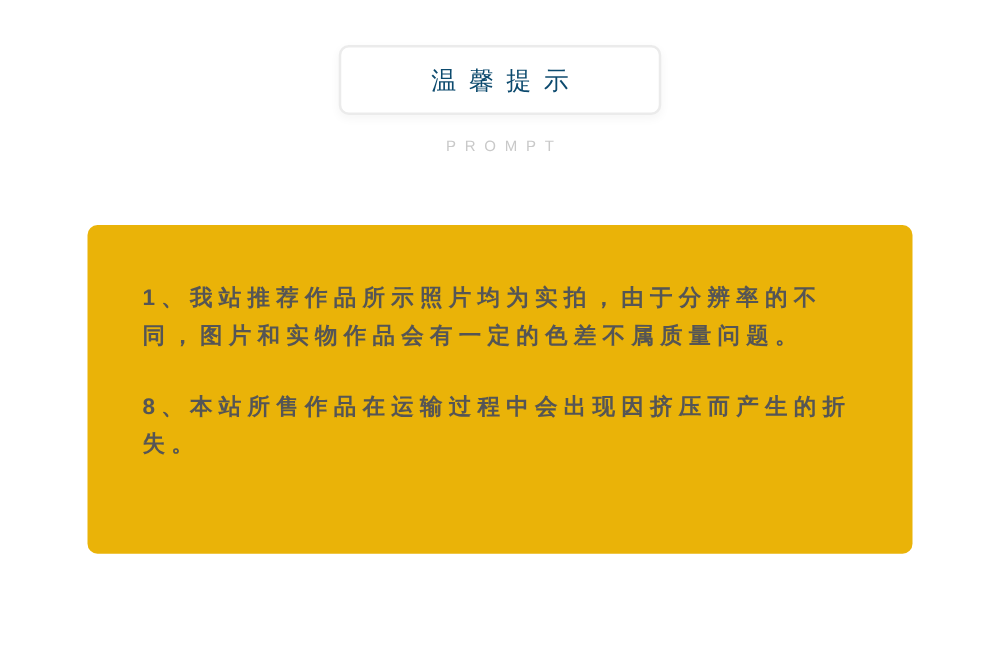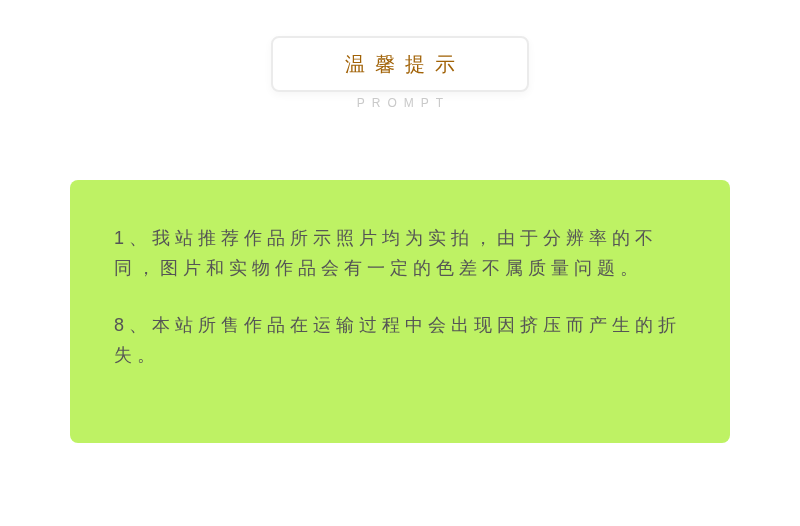--- a/index.html
+++ b/index.html
@@ -26,47 +26,48 @@
     border: 2px solid #ebebeb;
     border-radius: 8px;
     box-shadow: 0 3px 8px rgba(0,0,0,0.04);
     display: flex;
     align-items: center;
     justify-content: center;
   }
   .title-text {
     font-size: 20px;
     font-weight: 400;
-    color: #a16207;
+    color: #0c4a6e;
     letter-spacing: 10px;
     padding-left: 10px; 
     white-space: nowrap;
   }
   
   .subtitle {
     position: absolute;
-    top: 96px;
+    top: 110px;
     left: 0;
     width: 100%;
     text-align: center;
     font-size: 12px;
     letter-spacing: 7px;
     padding-left: 7px; 
     color: #c9c9c9;
   }
   
   .panel {
     position: absolute;
     top: 180px;
     left: 70px;
     width: 660px;
     height: 263px;
-    background: #bef264;
+    background: #eab308;
     border-radius: 8px;
     padding: 43px 24px 0 44px;
+    font-weight: bold;
   }
   .para + .para {
     margin-top: 27px;
   }
   .line {
     font-size: 18px;
     line-height: 30px;
     letter-spacing: 5px;
     color: #555555;
     white-space: nowrap;

